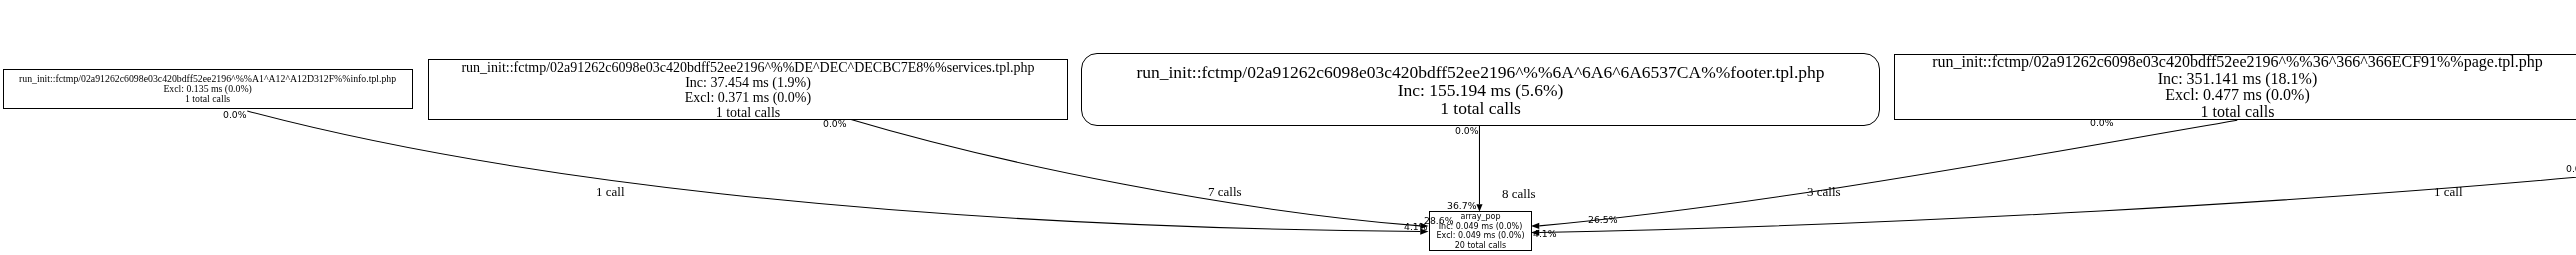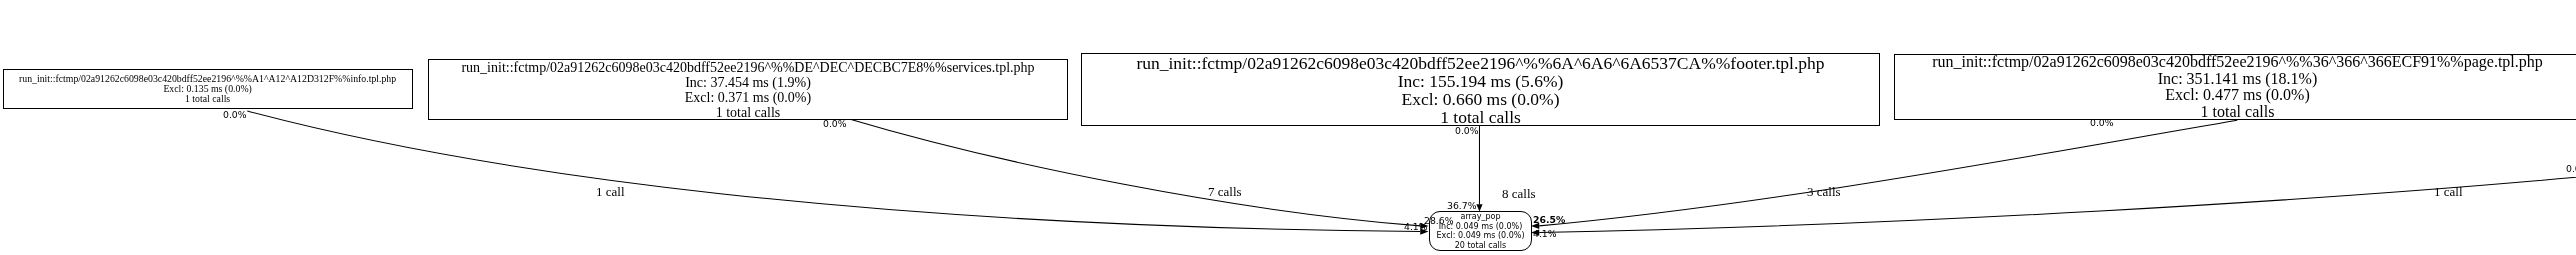--- a/index.html
+++ b/index.html
@@ -6,25 +6,25 @@
   #canvas{position:relative;width:3777px;height:256px;background:#ffffff;overflow:hidden;
           font-family:"Liberation Serif",serif;color:#000;}
   #edges{position:absolute;left:0;top:0;width:3777px;height:256px;}
   .gnode{position:absolute;box-sizing:border-box;border:1px solid #000;background:#fff;
          display:flex;flex-direction:column;align-items:center;justify-content:center;
          text-align:center;white-space:nowrap;overflow:hidden;}
   .gnode div{width:100%;}
   
   #n-info    {left:2.6px;   top:69px; width:410px;  height:40px;  font-size:9.8px; line-height:9.8px;}
   #n-services{left:428px; top:59px; width:640px; height:61px; font-size:14px; line-height:15px;}
-  #n-footer  {left:1081px;top:53px; width:799px; height:73px; font-size:17.5px; line-height:18px;}
+  #n-footer  {left:1081px;top:53px; width:799px; height:73px; font-size:17.5px; line-height:18px;border-radius:16px;}
   #n-page    {left:1894px;top:54px; width:687px; height:66px; font-size:16px; line-height:16.5px;}
   
   #n-arraypop{left:1429px;top:211px; width:103px;  height:40px;  font-size:8px;line-height:9.5px;
-              font-family:"DejaVu Sans","Liberation Sans",sans-serif;border-radius:11px;}
+              font-family:"DejaVu Sans","Liberation Sans",sans-serif;}
   .elbl{position:absolute;white-space:nowrap;}
   .pct {font-family:"DejaVu Sans","Liberation Sans",sans-serif;font-size:9.3px;line-height:9.3px;}
   .cnt {font-family:"Liberation Serif",serif;font-size:13px;line-height:10.3px;}
 </style>
 </head>
 <body>
 
 <div id="canvas">
 
   <svg id="edges" viewBox="0 0 7332 496" fill="none" stroke="#000" stroke-width="2">
@@ -51,21 +51,20 @@
   <div class="gnode" id="n-services" style="background: rgb(255, 255, 255);">
     <div>run_init::fctmp/02a91262c6098e03c420bdff52ee2196^%%DE^DEC^DECBC7E8%%services.tpl.php</div>
     <div>Inc: 37.454 ms (1.9%)</div>
     <div>Excl: 0.371 ms (0.0%)</div>
     <div>1 total calls</div>
   </div>
 
   <div class="gnode" id="n-footer" style="background: rgb(255, 255, 255);">
     <div>run_init::fctmp/02a91262c6098e03c420bdff52ee2196^%%6A^6A6^6A6537CA%%footer.tpl.php</div>
     <div>Inc: 155.194 ms (5.6%)</div>
-    <div>Excl: 0.660 ms (0.0%)</div>
     <div>1 total calls</div>
   </div>
 
   <div class="gnode" id="n-page" style="background: rgb(255, 255, 255);">
     <div>run_init::fctmp/02a91262c6098e03c420bdff52ee2196^%%36^366^366ECF91%%page.tpl.php</div>
     <div>Inc: 351.141 ms (18.1%)</div>
     <div>Excl: 0.477 ms (0.0%)</div>
     <div>1 total calls</div>
   </div>
 
@@ -83,20 +82,20 @@
   <div class="elbl pct" style="left:823px;top:119px;">0.0%</div>
   <div class="elbl cnt" style="left:1208px;top:187px;">7 calls</div>
   <div class="elbl pct" style="left:1424px;top:216px;">28.6%</div>
 
   <div class="elbl pct" style="left:1455px;top:126px;">0.0%</div>
   <div class="elbl cnt" style="left:1482px;top:189px;margin-left:20px;">8 calls</div>
   <div class="elbl pct" style="left:1447px;top:201px;">36.7%</div>
 
   <div class="elbl pct" style="left:2090px;top:118px;">0.0%</div>
   <div class="elbl cnt" style="left:1807px;top:187px;">3 calls</div>
-  <div class="elbl pct" style="left:1533px;top:215px;font-weight:bold;">26.5%</div>
+  <div class="elbl pct" style="left:1588px;top:215px;">26.5%</div>
 
   <div class="elbl pct" style="left:2566px;top:164px;">0.0%</div>
   <div class="elbl cnt" style="left:2434px;top:187px;">1 call</div>
   <div class="elbl pct" style="left:1533px;top:229px;">4.1%</div>
 
 </div>
 
 
 </body></html>

